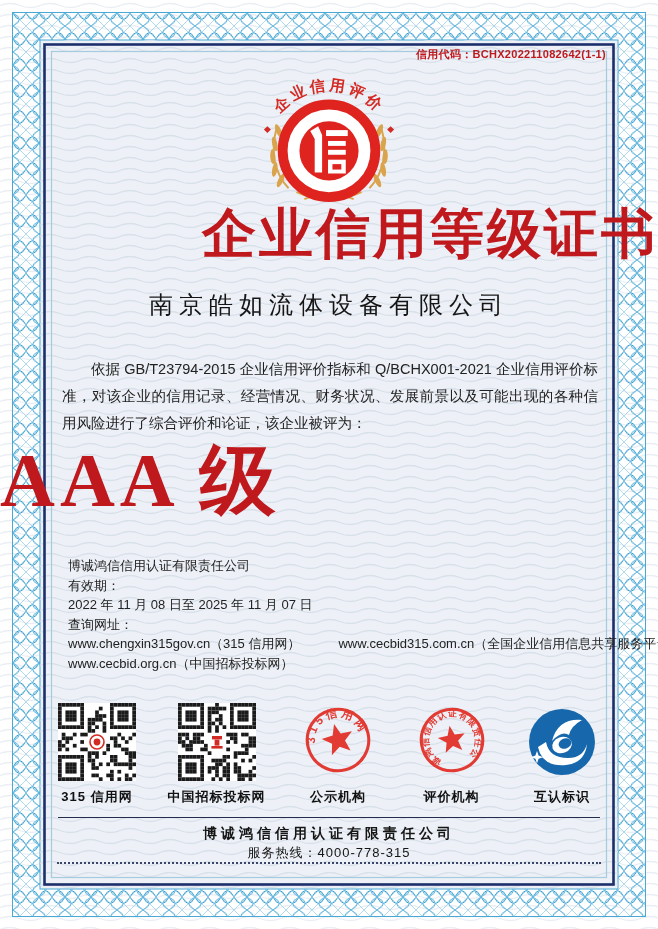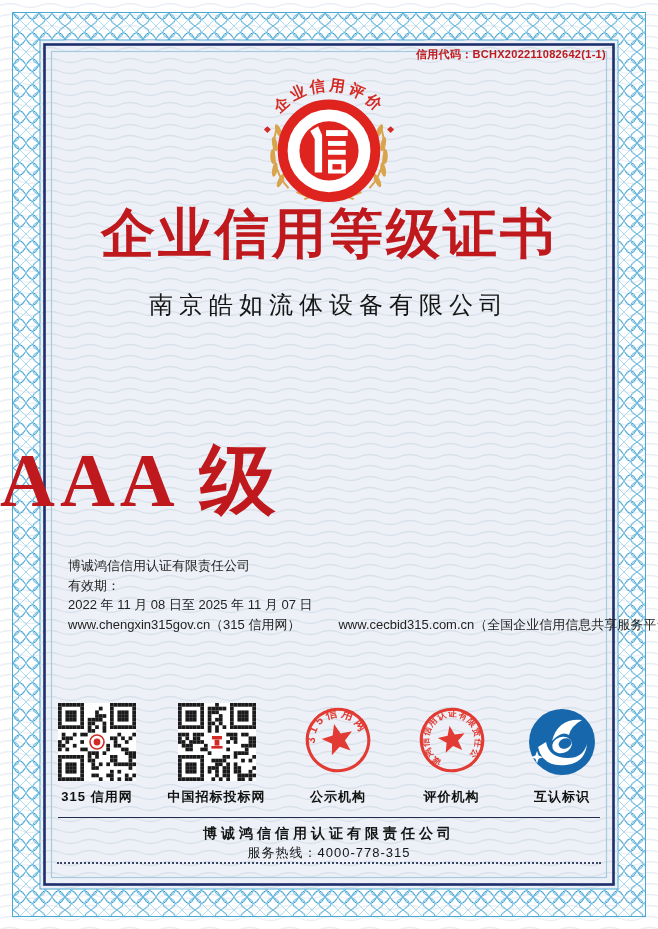--- a/index.html
+++ b/index.html
@@ -10,21 +10,21 @@
   }
   #frame-svg{position:absolute;left:0;top:0;z-index:0;}
   .content{position:absolute;left:0;top:0;width:658px;height:929px;z-index:2;}
 
   .credit-code{
     position:absolute;top:47px;right:52px;
     font-size:11px;font-weight:bold;color:#c0191d;letter-spacing:.3px;
   }
   .seal-wrap{position:absolute;top:68px;left:50%;transform:translateX(-50%);}
   .cert-title{
-    position:absolute;top:198px;left:0;width:100%;text-align:center;
+    position:absolute;top:198px;left:0;width:100%;text-align:right;
     font-family:"Liberation Serif","DejaVu Serif",serif;
     font-size:54px;font-weight:bold;color:#c0191d;letter-spacing:3px;
   }
   .company-name{
     position:absolute;top:289px;left:0;width:100%;text-align:center;
     font-size:24px;font-weight:normal;color:#151515;letter-spacing:6px;
   }
   .body-par{
     position:absolute;top:356px;left:62px;width:536px;
     font-size:14.5px;line-height:27px;color:#222;text-align:justify;
@@ -137,30 +137,33 @@
         <rect x="84" y="93" width="18" height="14"></rect>
       </g>
       <rect x="88.5" y="97.5" width="9" height="5.5" fill="#df241f"></rect>
     </svg>
   </div>
 
   <div class="cert-title">企业信用等级证书</div>
 
   <div class="company-name">南京皓如流体设备有限公司</div>
 
+  <div class="body-par">依据 GB/T23794-2015 企业信用评价指标和 Q/BCHX001-2021 企业信用评价标准，对该企业的信用记录、经营情况、财务状况、发展前景以及可能出现的各种信用风险进行了综合评价和论证，该企业被评为：</div>
 
   <div class="rating">AAA 级</div>
 
   <div class="info-block">
     <div class="row">博诚鸿信信用认证有限责任公司</div>
     <div class="row">有效期：</div>
     <div class="row">2022 年 11 月 08 日至 2025 年 11 月 07 日</div>
+    <div class="row">查询网址：</div>
     <div class="row">
       <span>www.chengxin315gov.cn（315 信用网）</span><span class="site-gap"></span><span>www.cecbid315.com.cn（全国企业信用信息共享服务平台）</span>
     </div>
+    <div class="row">www.cecbid.org.cn（中国招标投标网）</div>
   </div>
 
   <div class="badges">
 
     <div class="badge-col">
       <svg id="qr1-svg" width="78" height="78" viewBox="0 0 78 78">
           <rect x="0" y="0" width="78" height="78" fill="#ffffff"></rect>
           <rect x="0.00" y="0.00" width="3.71" height="3.71" fill="#1a1a1a"></rect>
           <rect x="3.71" y="0.00" width="3.71" height="3.71" fill="#1a1a1a"></rect>
           <rect x="7.43" y="0.00" width="3.71" height="3.71" fill="#1a1a1a"></rect>

